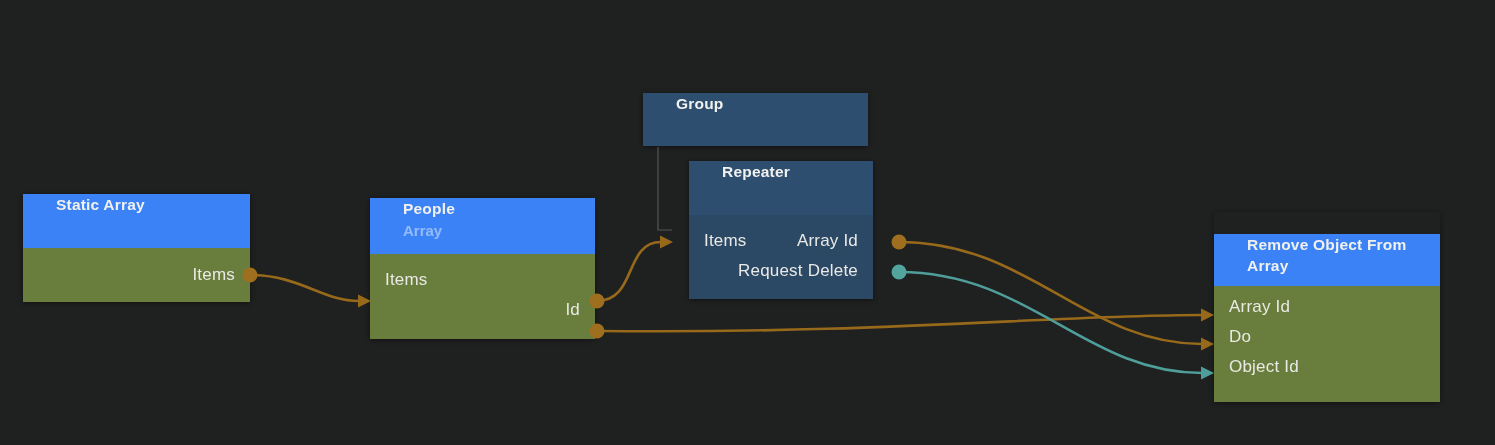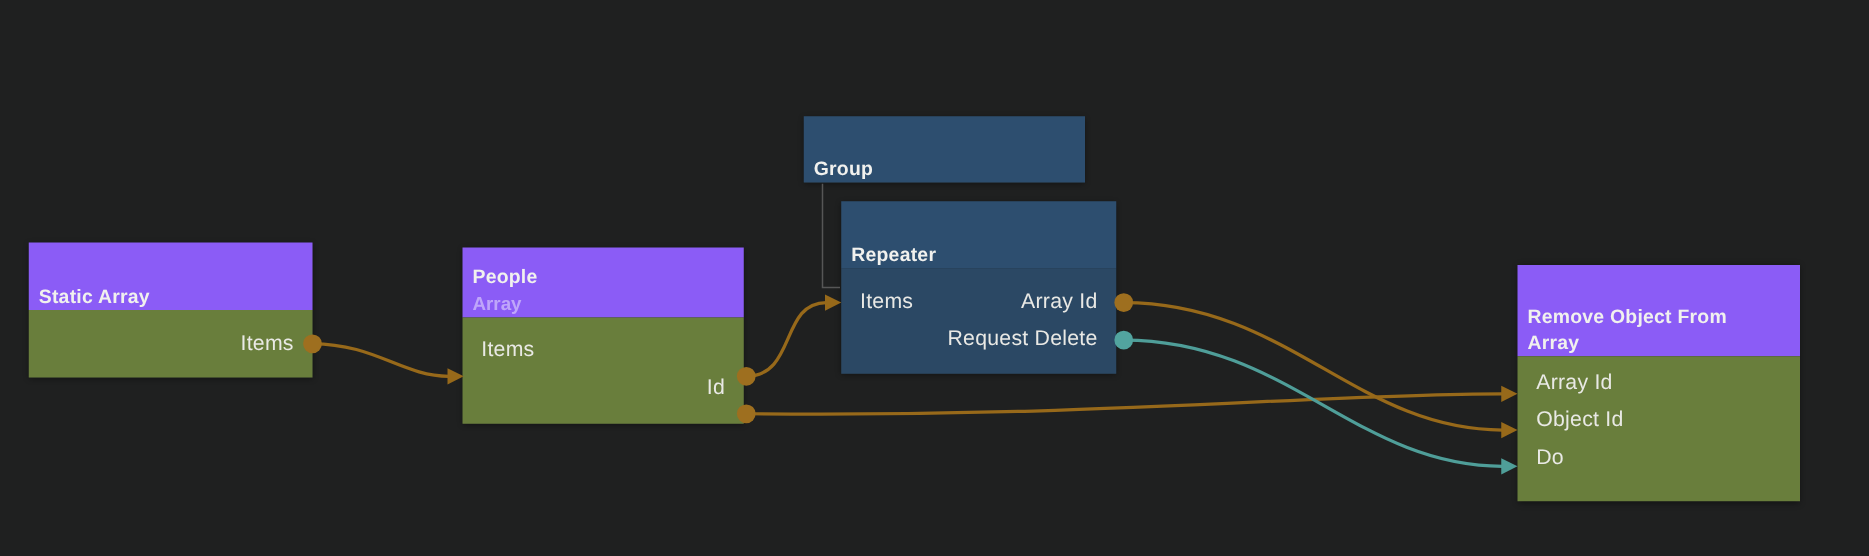--- a/index.html
+++ b/index.html
@@ -6,41 +6,41 @@
   .canvas {
     position:relative; width:1495px; height:445px; overflow:hidden;
     background:#1f2020;
     font-family:"Liberation Sans","DejaVu Sans",sans-serif;
   }
   .node {
     position:absolute;
     box-shadow:0 1px 5px rgba(0,0,0,0.45);
   }
   .node .hdr {
-    display:flex; flex-direction:column; justify-content:flex-end;
-    padding:0 8px; box-sizing:border-box;
+    display:flex; flex-direction:column; justify-content:flex-start;
+    padding:0 33px; box-sizing:border-box;
   }
   .node .title {
     color:#f1f1ee; font-size:15.5px; font-weight:600; letter-spacing:0.2px;
     line-height:21px;
   }
   .node .subtitle {
     color:rgba(255,255,255,0.45); font-size:15px; font-weight:700;
     line-height:21px; margin-top:1px;
   }
   .node .body { box-sizing:border-box; }
   .node .row {
     height:30px; display:flex; align-items:center;
     justify-content:space-between; padding:0 15px;
   }
   .node .row.out-only { justify-content:flex-end; }
   .node .row.in-only  { justify-content:flex-start; }
   .plbl { color:#e9e9e5; font-size:17px; letter-spacing:0.2px; }
   
-  .green .hdr  { background:#8b5cf6; }
+  .green .hdr  { background:#3b82f6; }
   .green .body { background:#697e3c; }
   
   .blue .hdr  { background:#2d4e6f; }
   .blue .body { background:#2b4864; }
   .wires { position:absolute; left:0; top:0; pointer-events:none; z-index:5; }
   .title.wrap { max-width:180px; }
 </style>
 </head>
 <body>
 
@@ -71,48 +71,48 @@
       </div>
     </div>
   </div>
 
   <div class="node blue" style="left:643px; top:93px; width:225px;">
     <div class="hdr" style="height:53px;">
       <div class="title">Group</div>
     </div>
   </div>
 
-  <div class="node blue" style="left:673px; top:161px; width:220px;">
+  <div class="node blue" style="left:689px; top:161px; width:184px;">
     <div class="hdr" style="height:54px;">
       <div class="title">Repeater</div>
     </div>
     <div class="body" style="height:84px; padding-top:11px;">
       <div class="row">
         <span class="plbl">Items</span>
         <span class="plbl">Array Id</span>
       </div>
       <div class="row out-only">
         <span class="plbl">Request Delete</span>
       </div>
     </div>
   </div>
 
   <div class="node green" style="left:1214px; top:212px; width:226px;">
-    <div class="hdr" style="height:73px;">
+    <div class="hdr" style="height:52px;margin-top:22px;">
       <div class="title wrap">Remove Object From Array</div>
     </div>
     <div class="body" style="height:116px; padding-top:6px;">
       <div class="row in-only">
         <span class="plbl">Array Id</span>
       </div>
       <div class="row in-only">
-        <span class="plbl">Object Id</span>
+        <span class="plbl">Do</span>
       </div>
       <div class="row in-only">
-        <span class="plbl">Do</span>
+        <span class="plbl">Object Id</span>
       </div>
     </div>
   </div>
 
   <svg id="wires" class="wires" width="1495" height="445">
       <path d="M658,147 L658,230 L672,230" fill="none" stroke="#565656" stroke-width="1.2"></path>
       <path d="M250,275 C300,275 322,301 359,301" fill="none" stroke="#97691a" stroke-width="2.6"></path>
       <polygon points="371,301 358,294.5 358,307.5" fill="#97691a"></polygon>
       <path d="M597,301 C637,301 624,242 661,242" fill="none" stroke="#97691a" stroke-width="2.6"></path>
       <polygon points="673,242 660,235.5 660,248.5" fill="#97691a"></polygon>

